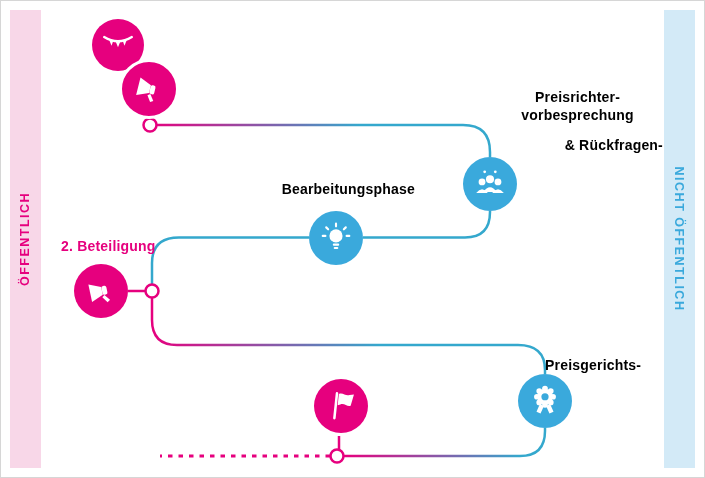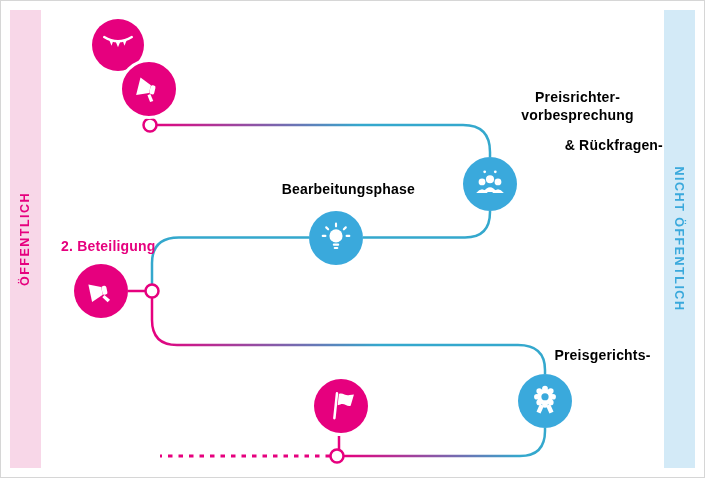--- a/index.html
+++ b/index.html
@@ -30,21 +30,21 @@
   .c-flag       { left:314px; top:379px; width:54px; height:54px; }
 
   .label { position:absolute; z-index:3; font-size:14px; line-height:18px; font-weight:600; letter-spacing:.2px; }
   .lbl-pink { color:#e6007e; }
   .lbl-blue { color:#000000; }
   .lbl-festival     { left:156px; top:20px;  width:130px; text-align:left; }
   .lbl-preisrichter { left:500px; top:88px;  width:155px; text-align:center; }
   .lbl-rueckfragen  { left:525px; top:136px; width:138px; text-align:right; }
   .lbl-bearbeitung  { left:260px; top:180px; width:155px; text-align:right; }
   .lbl-beteiligung2 { left:45px;  top:237px; width:120px; text-align:left;margin-left:16px; }
-  .lbl-preisgericht { left:545px; top:346px; width:115px; text-align:center; }
+  .lbl-preisgericht { left:545px; top:356px; width:115px; text-align:left; }
   .lbl-ausstellung  { left:205px; top:398px; width:105px; text-align:center; }
 </style>
 </head>
 <body>
 
 <div class="stage">
 
   <svg class="wires" width="705" height="478" viewBox="0 0 705 478">
     <defs>
       <linearGradient id="gA" gradientUnits="userSpaceOnUse" x1="150" y1="0" x2="360" y2="0">

